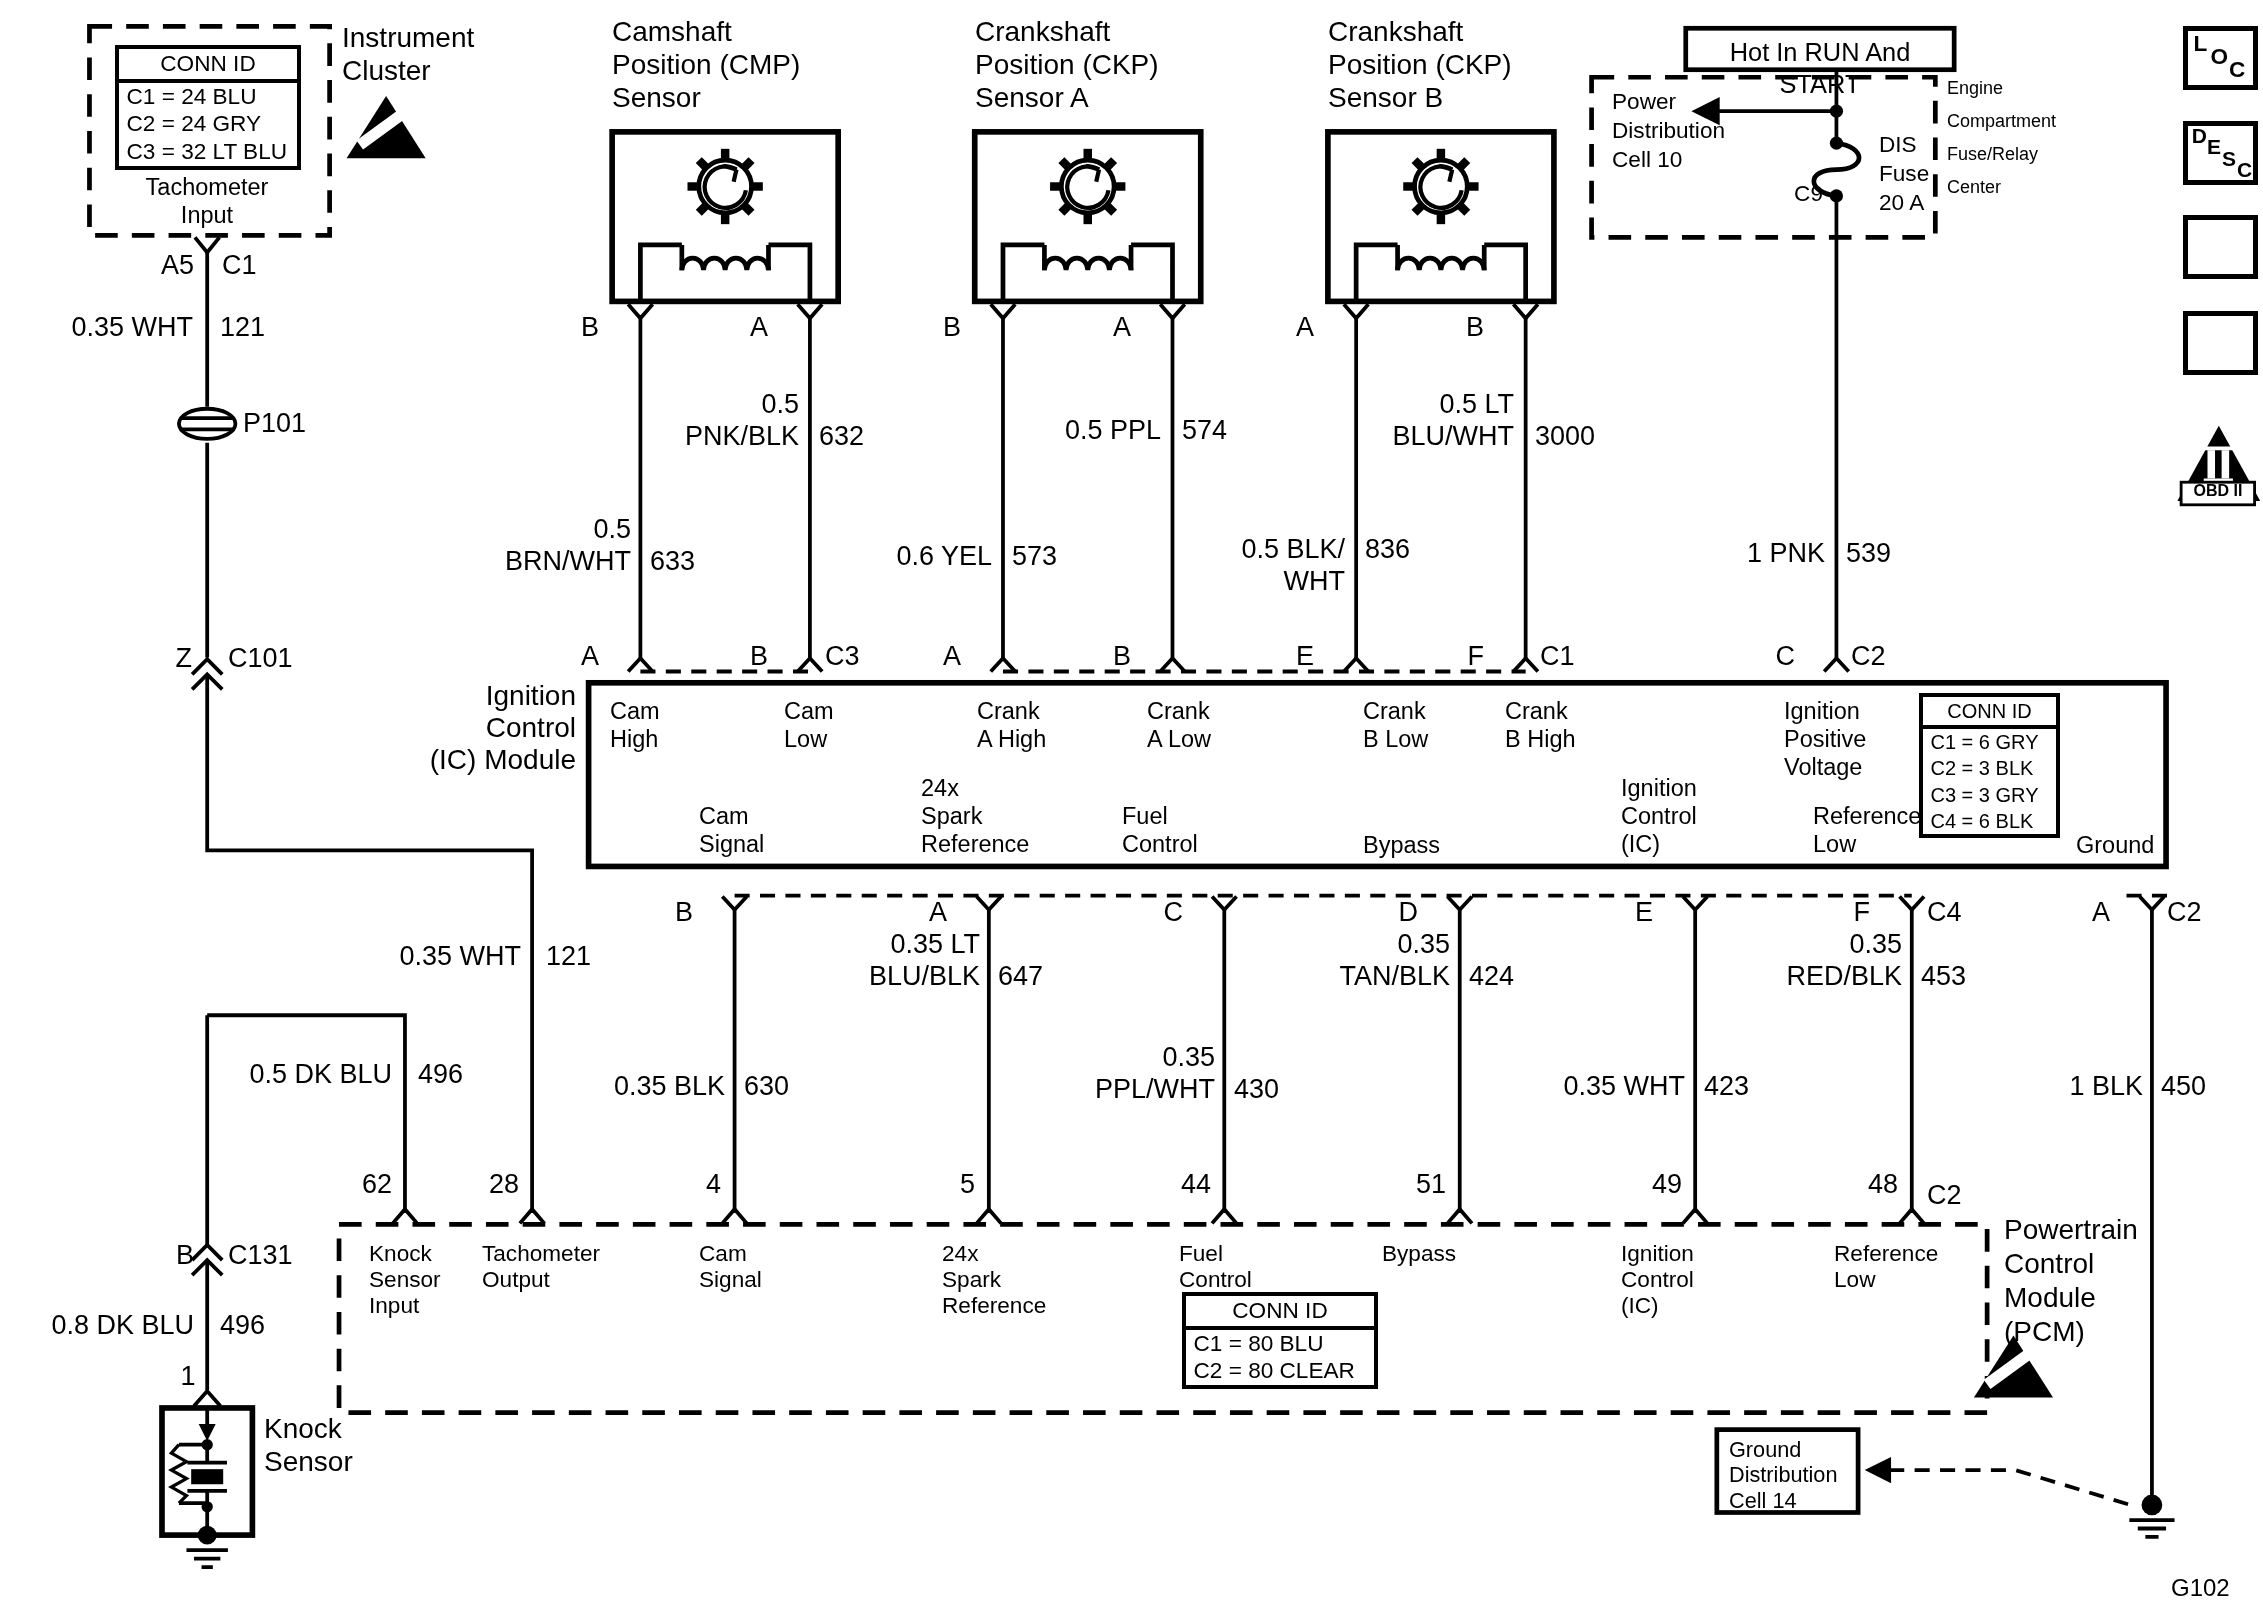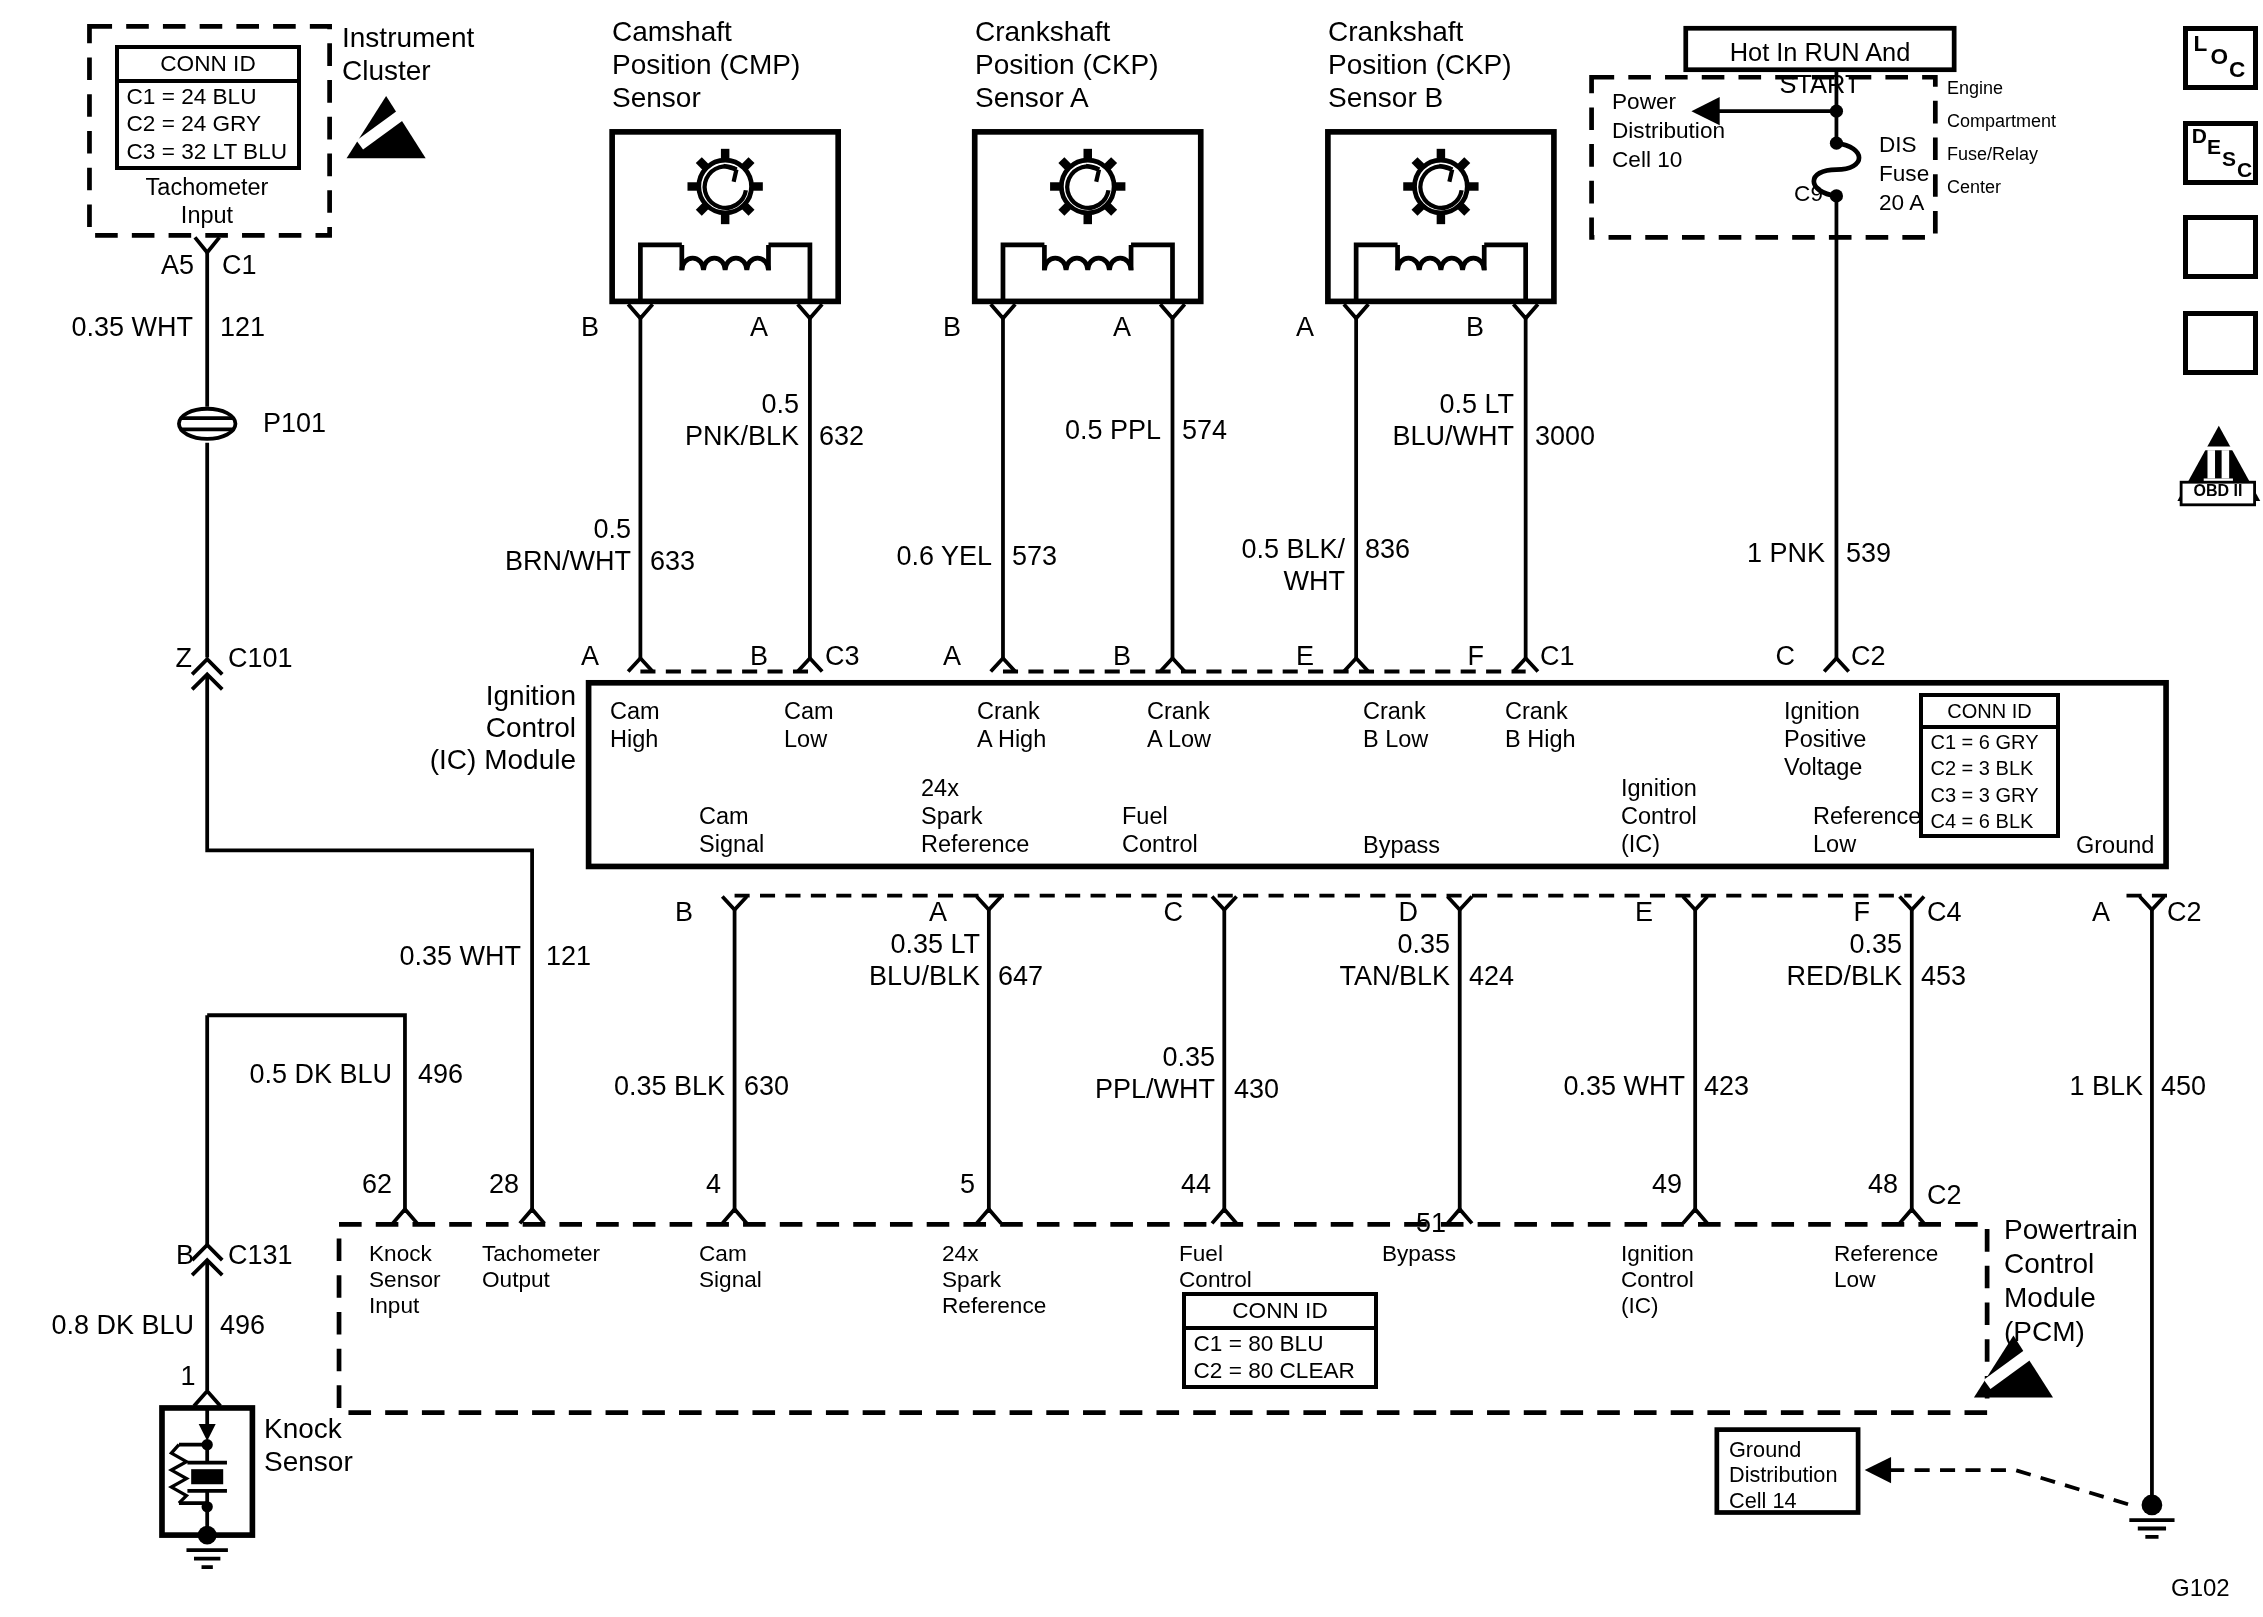--- a/index.html
+++ b/index.html
@@ -158,21 +158,21 @@
   <div class="connrow">C2 = 24 GRY</div>
   <div class="connrow">C3 = 32 LT BLU</div>
 </div>
 <div class="lbl t25 ctr" style="left:113px;top:173px;width:188px;">Tachometer
 Input</div>
 <div class="lbl ra" style="left:132px;top:249px;width:62px;">A5</div>
 <div class="lbl" style="left:222px;top:249px;">C1</div>
 
 <div class="lbl ra" style="left:56px;top:311px;width:137px;">0.35 WHT</div>
 <div class="lbl" style="left:220px;top:311px;">121</div>
-<div class="lbl" style="left:243px;top:407px;margin-left:20px;">P101</div>
+<div class="lbl" style="left:243px;top:407px;">P101</div>
 <div class="lbl ra" style="left:151px;top:642px;width:41px;">Z</div>
 <div class="lbl" style="left:228px;top:642px;">C101</div>
 
 <div class="lbl" style="left:612px;top:15px;font-size:28px;line-height:33px;">Camshaft
 Position (CMP)
 Sensor</div>
 <div class="lbl" style="left:975px;top:15px;font-size:28px;line-height:33px;">Crankshaft
 Position (CKP)
 Sensor A</div>
 <div class="lbl" style="left:1328px;top:15px;font-size:28px;line-height:33px;">Crankshaft
@@ -300,21 +300,21 @@
 RED/BLK</div>
 <div class="lbl" style="left:1921px;top:960px;">453</div>
 <div class="lbl ra" style="left:2039px;top:1070px;width:104px;">1 BLK</div>
 <div class="lbl" style="left:2161px;top:1070px;">450</div>
 
 <div class="lbl ra" style="left:345px;top:1168px;width:47px;">62</div>
 <div class="lbl ra" style="left:472px;top:1168px;width:47px;">28</div>
 <div class="lbl ra" style="left:674px;top:1168px;width:47px;">4</div>
 <div class="lbl ra" style="left:928px;top:1168px;width:47px;">5</div>
 <div class="lbl ra" style="left:1164px;top:1168px;width:47px;">44</div>
-<div class="lbl ra" style="left:1399px;top:1168px;width:47px;margin-top:39px;">51</div>
+<div class="lbl ra" style="left:1399px;top:1168px;width:47px;">51</div>
 <div class="lbl ra" style="left:1635px;top:1168px;width:47px;">49</div>
 <div class="lbl ra" style="left:1851px;top:1168px;width:47px;">48</div>
 <div class="lbl" style="left:1927px;top:1179px;">C2</div>
 
 <div class="lbl t24" style="left:369px;top:1241px;">Knock
 Sensor
 Input</div>
 <div class="lbl t24" style="left:482px;top:1241px;">Tachometer
 Output</div>
 <div class="lbl t24" style="left:699px;top:1241px;">Cam

